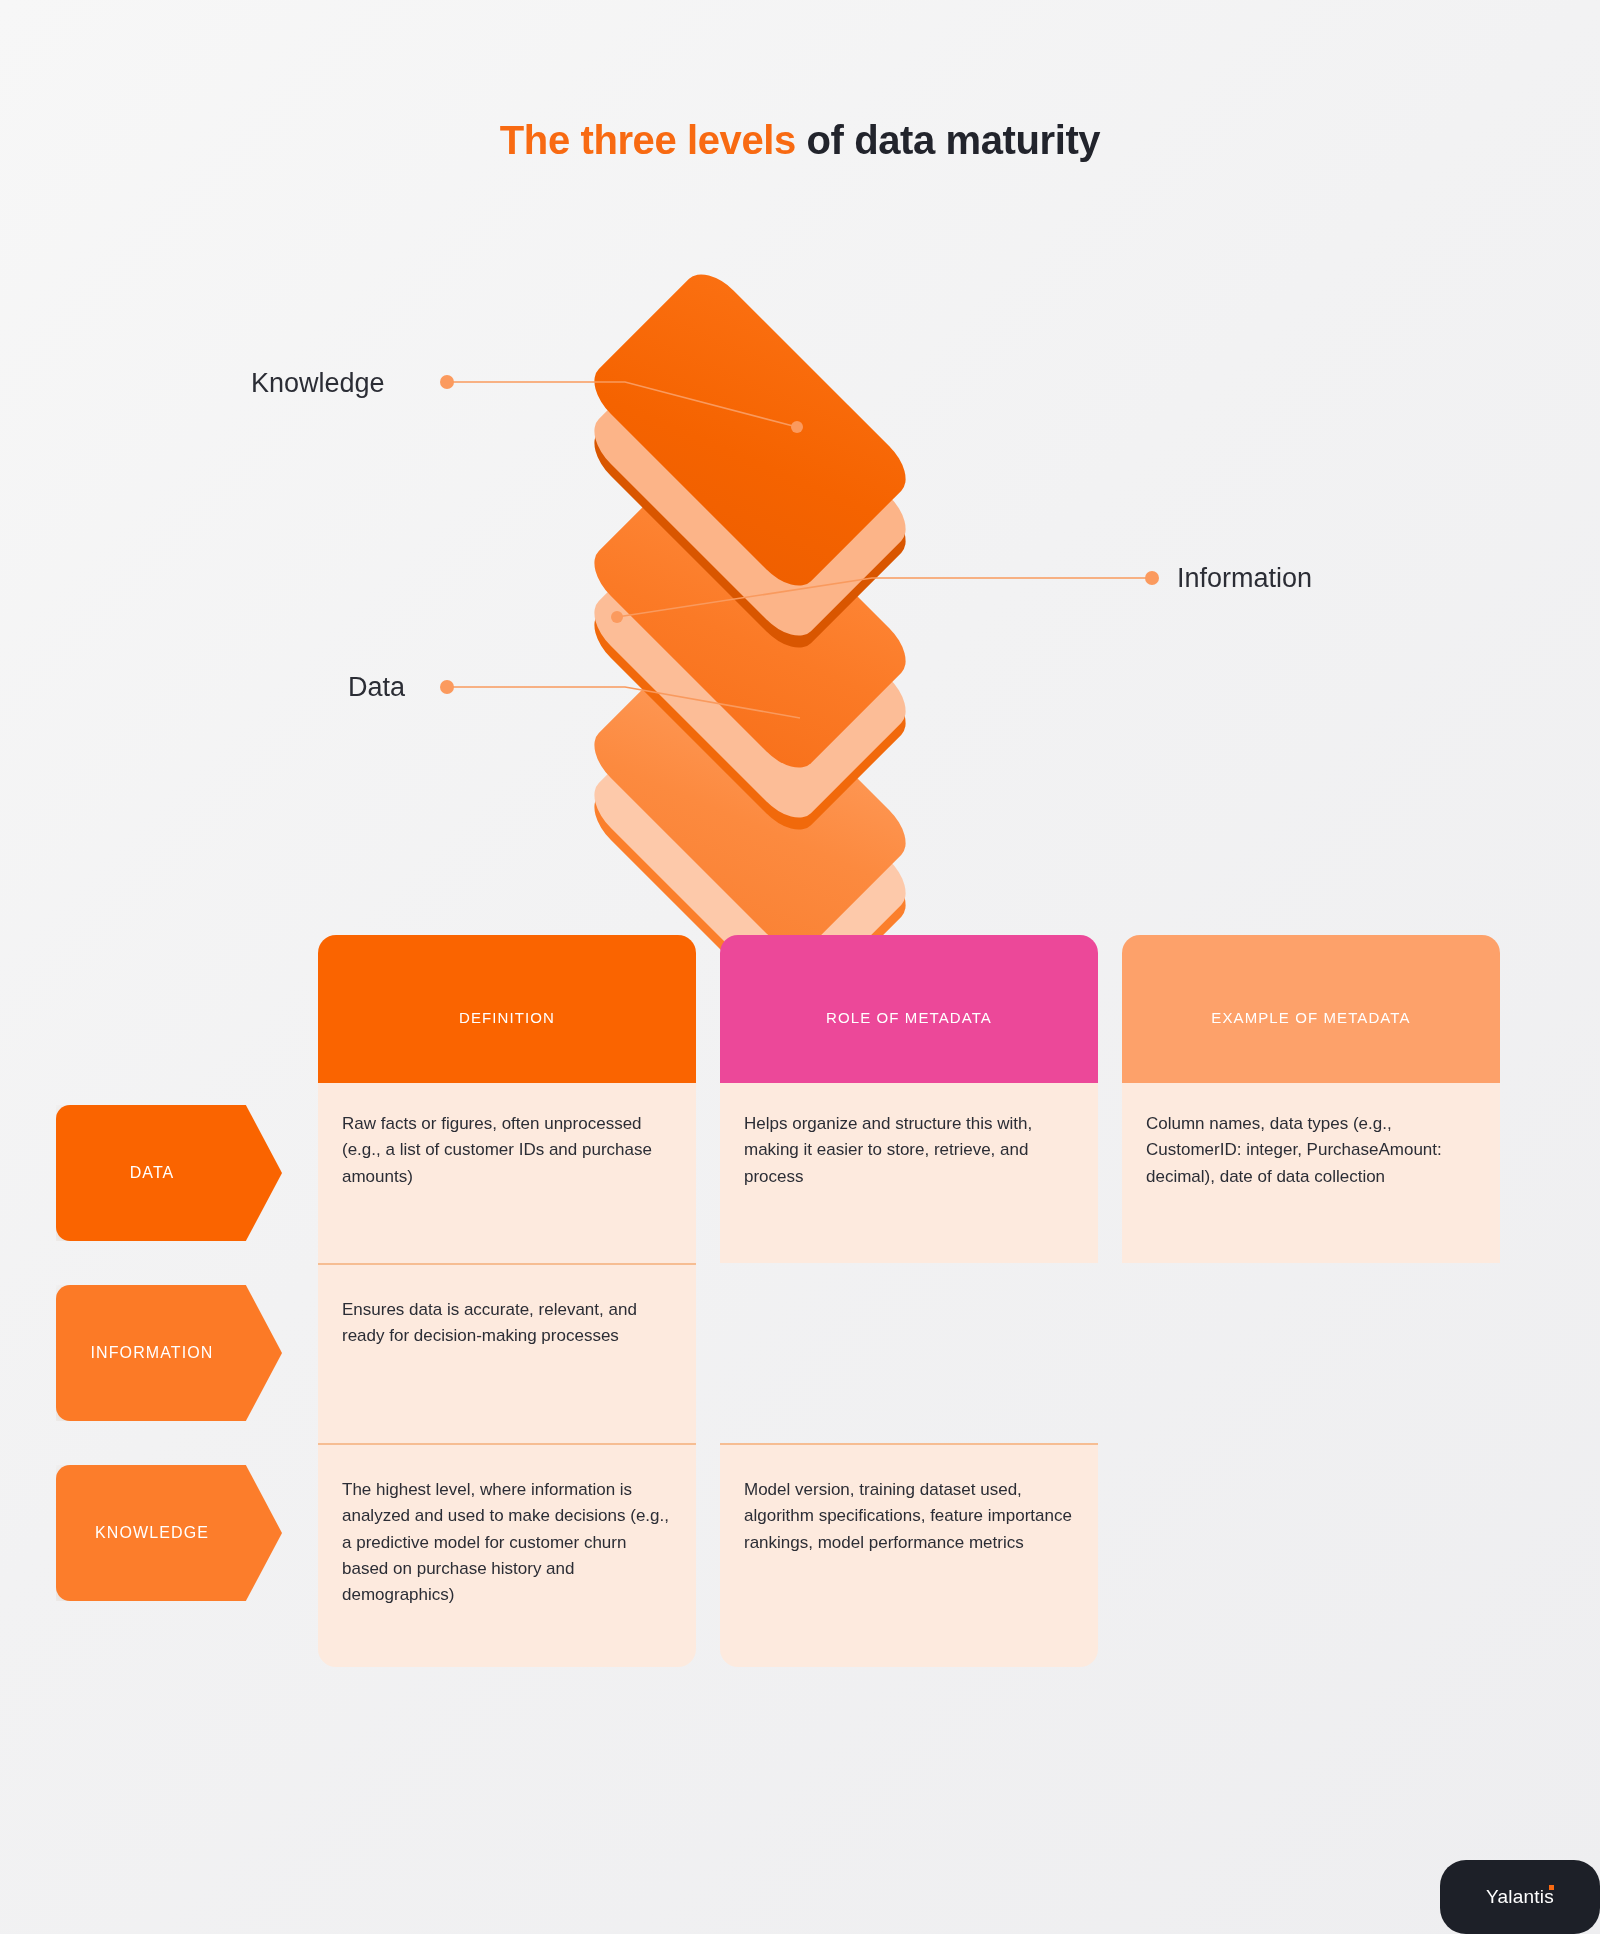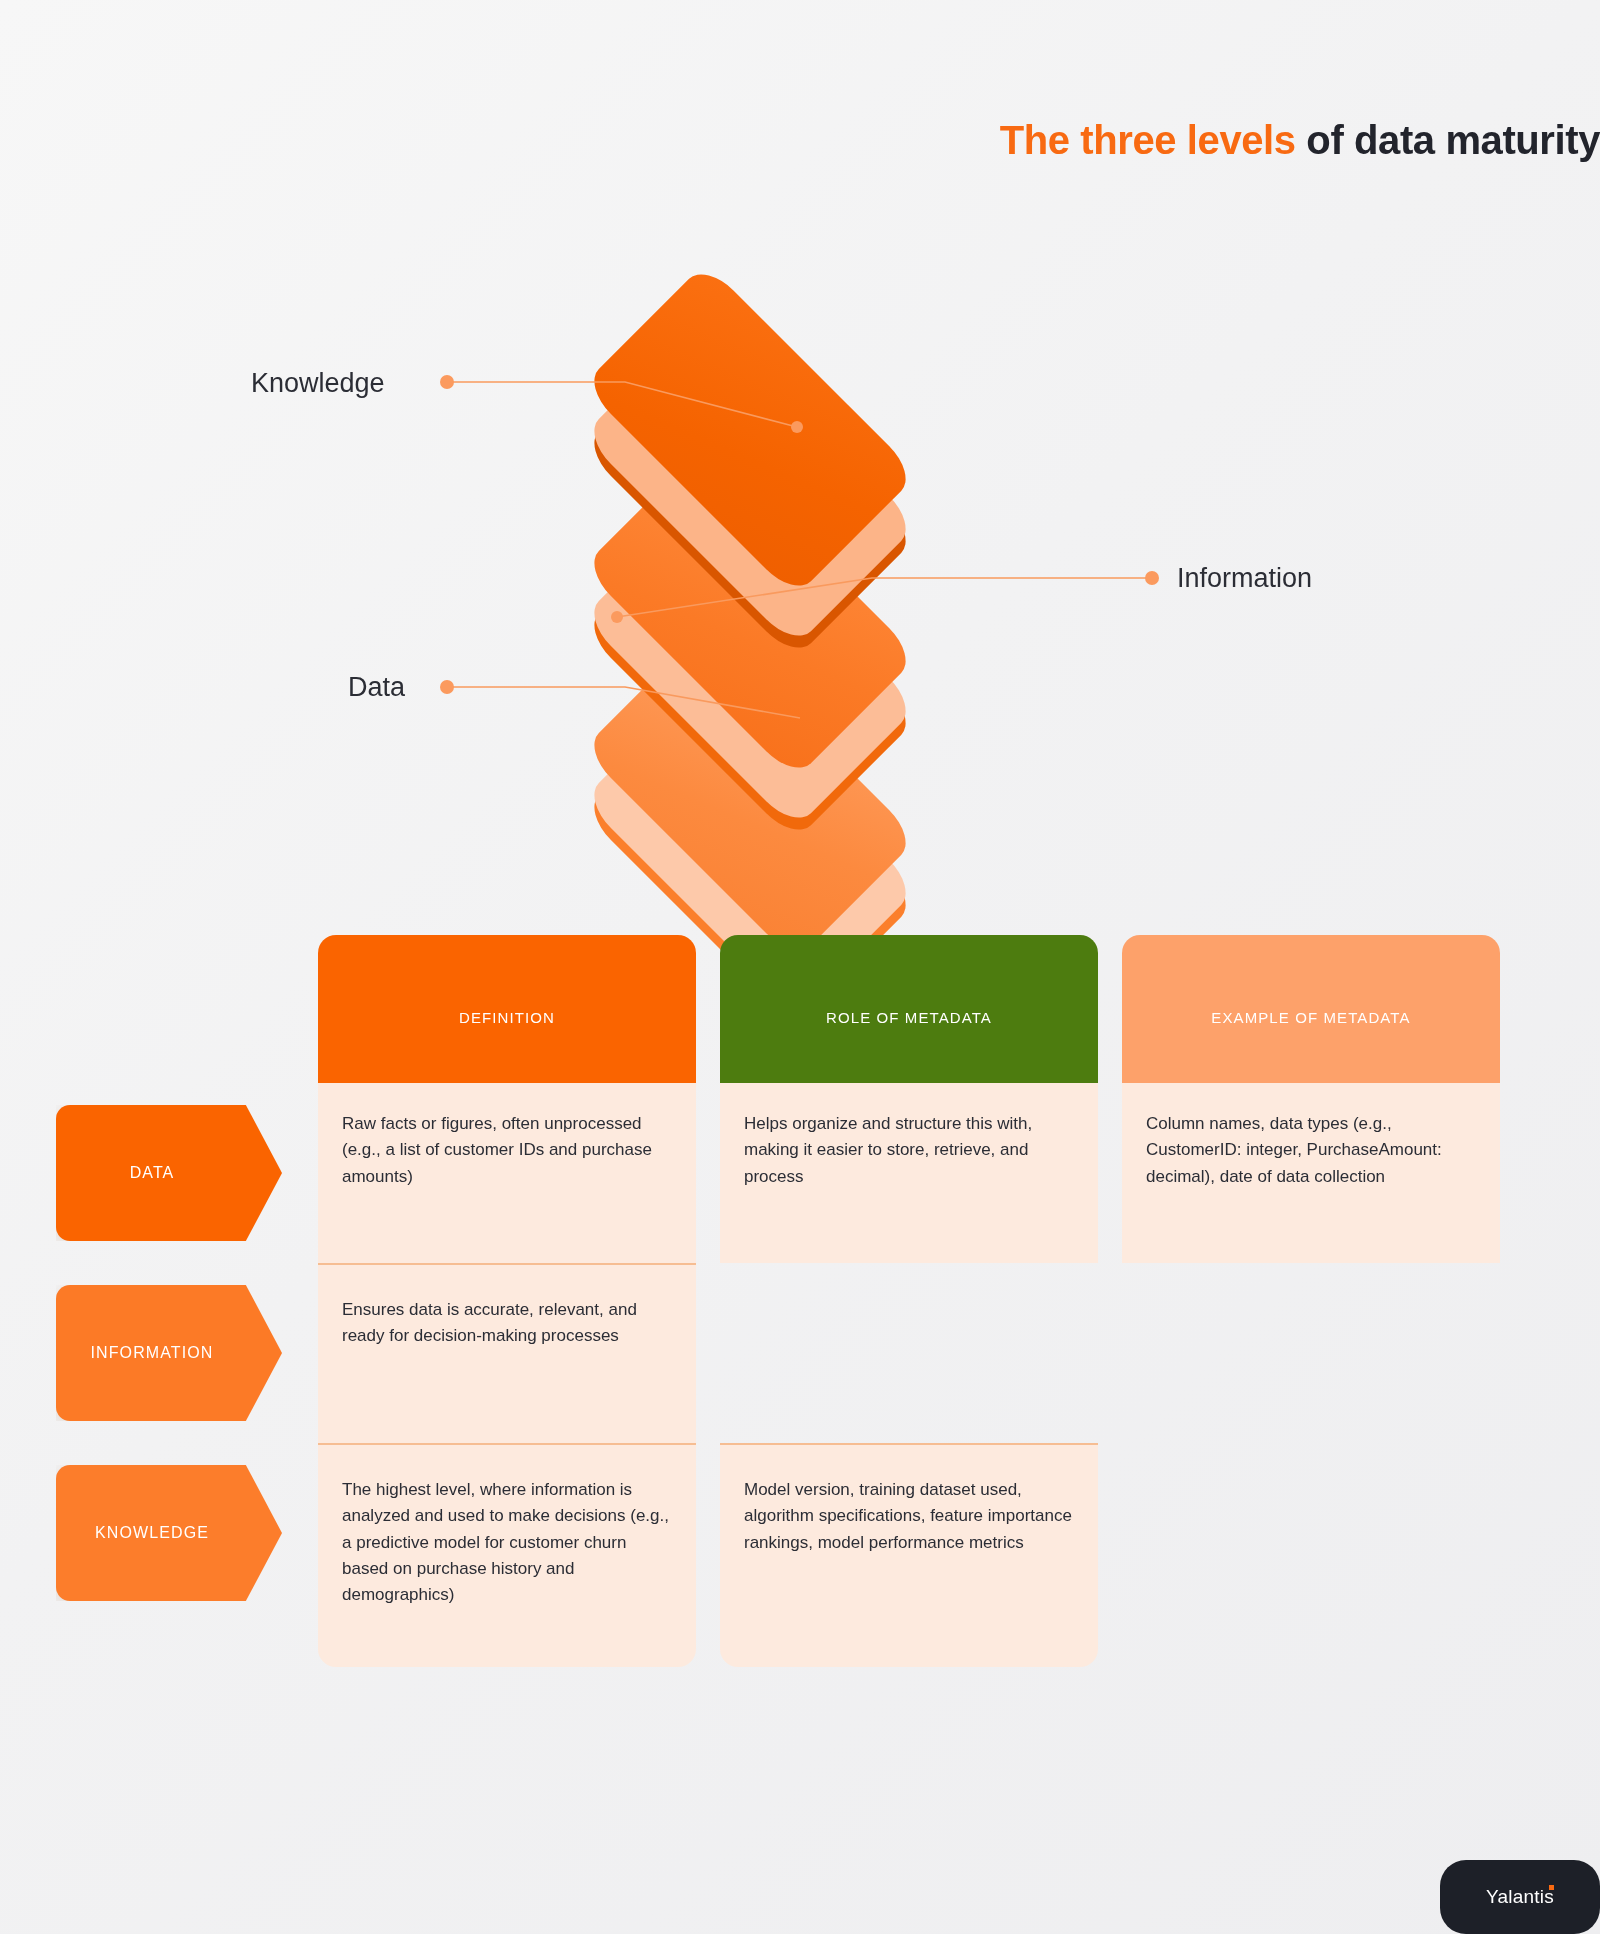--- a/index.html
+++ b/index.html
@@ -10,21 +10,21 @@
     position: relative;
     overflow: hidden;
   }
 
   
   .title {
     position: absolute;
     top: 118px;
     left: 0;
     width: 1600px;
-    text-align: right;
+    text-align: center;
     font-size: 40px;
     font-weight: 700;
     letter-spacing: -0.4px;
     color: #22242c;
     white-space: nowrap;
   }
   .title .hl { color: #f86a12; }
 
   
   .stack-wrap {
@@ -122,21 +122,21 @@
   .col-header::after {
     content: "";
     position: absolute;
     left: 0; bottom: -28px;
     width: 100%;
     height: 30px;
     background: inherit;
     clip-path: polygon(0 0, 100% 0, 100% 10%, 56% 100%, 44% 100%, 0 10%);
   }
   #col-header-0 { background: #fa6400; }
-  #col-header-1 { background: #4d7c0f; }
+  #col-header-1 { background: #ec4899; }
   #col-header-2 { background: #fda16a; }
 
   .rows { position: absolute; left: 0; top: 148px; width: 1450px; }
   .row { position: relative; display: flex; }
 
   .row-tag {
     position: relative;
     width: 226px;
     flex: 0 0 226px;
     display: flex;

